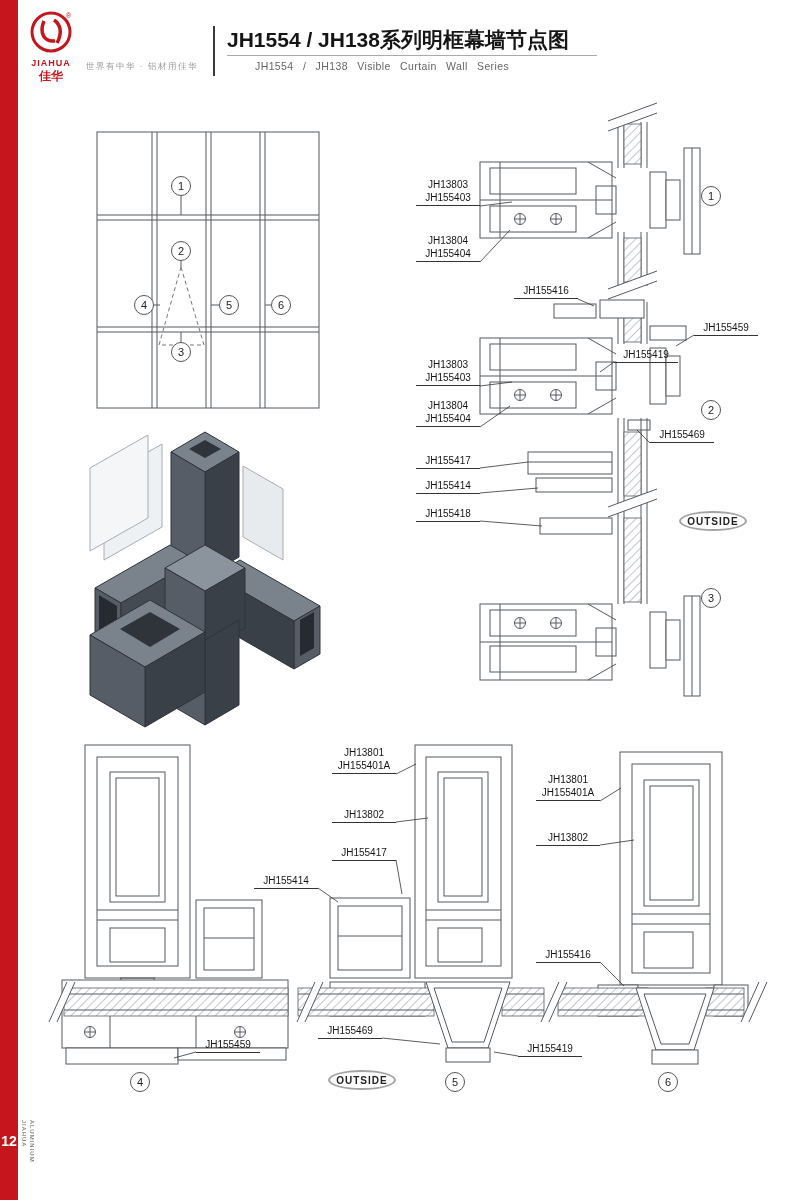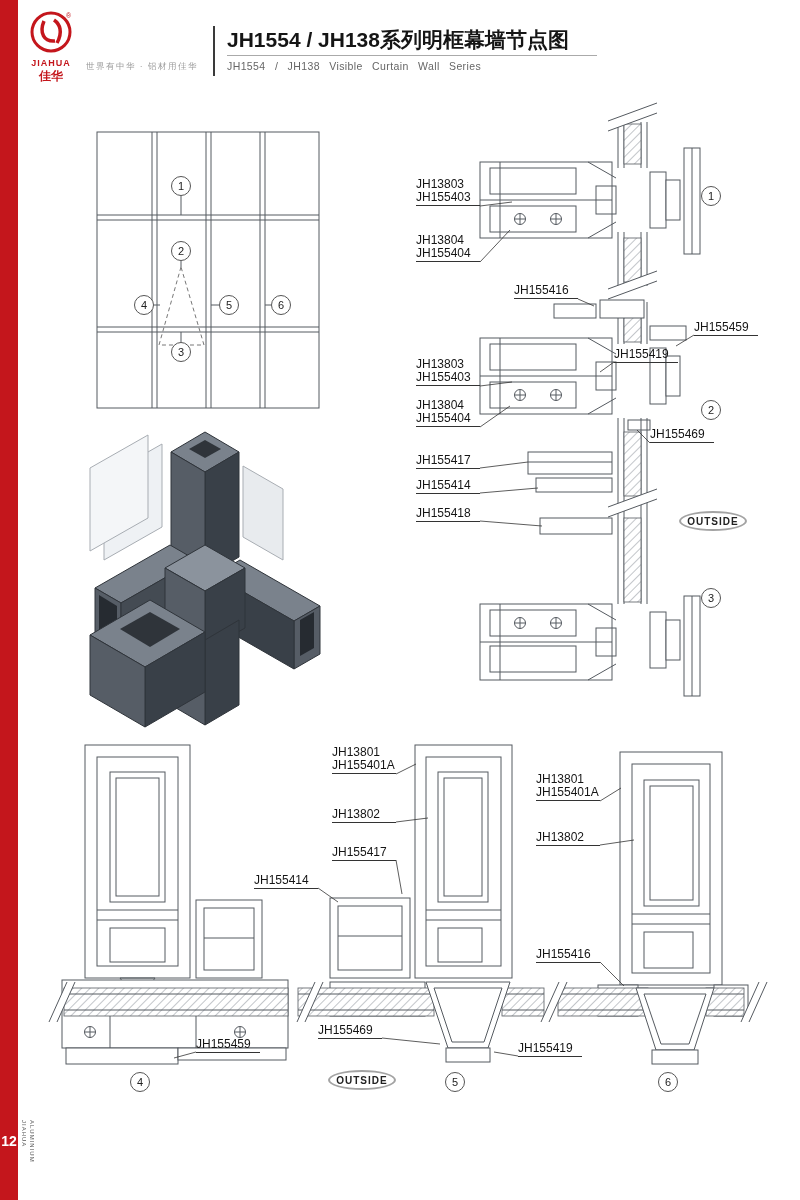--- a/index.html
+++ b/index.html
@@ -14,29 +14,29 @@
   .logo-name{color:#c4161c;font-weight:bold;font-size:9px;letter-spacing:1px;}
   .logo-cn{color:#c4161c;font-weight:bold;font-size:12px;}
   .logo-reg{position:absolute;left:66px;top:12px;font-size:7px;color:#c4161c;}
   .brand-name{position:absolute;left:84px;top:20px;font-size:30px;font-weight:bold;
               color:#c4161c;letter-spacing:2px;}
   .brand-slogan{position:absolute;left:86px;top:61px;font-size:8.5px;color:#999;letter-spacing:1.5px;}
   .hdr-divider{position:absolute;left:213px;top:26px;width:2px;height:50px;background:#3a3a3a;}
   .title-wrap{position:absolute;left:227px;top:26px;}
   .doc-title{font-size:21px;font-weight:bold;color:#151515;padding-bottom:1px;
              border-bottom:1px solid #aaa;width:370px;}
-  .doc-subtitle{margin-top:4px;font-size:10.5px;color:#666;letter-spacing:.4px;word-spacing:6px;}
+  .doc-subtitle{margin-top:4px;font-size:10.5px;color:#666;letter-spacing:.4px;word-spacing:6px;margin-left:28px;}
   .callout{position:absolute;width:20px;height:20px;border:1px solid #555;border-radius:50%;
            background:#fff;display:flex;align-items:center;justify-content:center;
            font-size:11px;color:#222;box-sizing:border-box;}
   .oval{position:absolute;width:68px;height:20px;border:2px solid #a3a3a3;border-radius:50%;
         background:#fff;display:flex;align-items:center;justify-content:center;
         font-size:10px;font-weight:bold;letter-spacing:1px;color:#222;box-sizing:border-box;}
-  .plabel{position:absolute;width:64px;font-size:12px;line-height:13px;color:#151515;
-          border-bottom:1px solid #333;padding-bottom:1px;}
+  .plabel{position:absolute;width:64px;font-size:10px;line-height:13px;color:#151515;
+          border-bottom:1px solid #333;padding-bottom:1px;text-align:center;}
   .plabel span{display:block;}
   #drawing{position:absolute;left:0;top:0;}
   #drawing .ln{fill:none;stroke:#555a60;stroke-width:1;}
   #drawing .lnd{fill:none;stroke:#777;stroke-width:1;stroke-dasharray:4 3;}
   #drawing .lnw{fill:#fff;stroke:#555a60;stroke-width:1;}
   #drawing .ht{fill:url(#hatch);stroke:#555a60;stroke-width:.8;}
   #drawing .wh{fill:#fff;stroke:none;}
   #drawing .ld{stroke:#333;stroke-width:.8;fill:none;}
 </style>
 </head>

